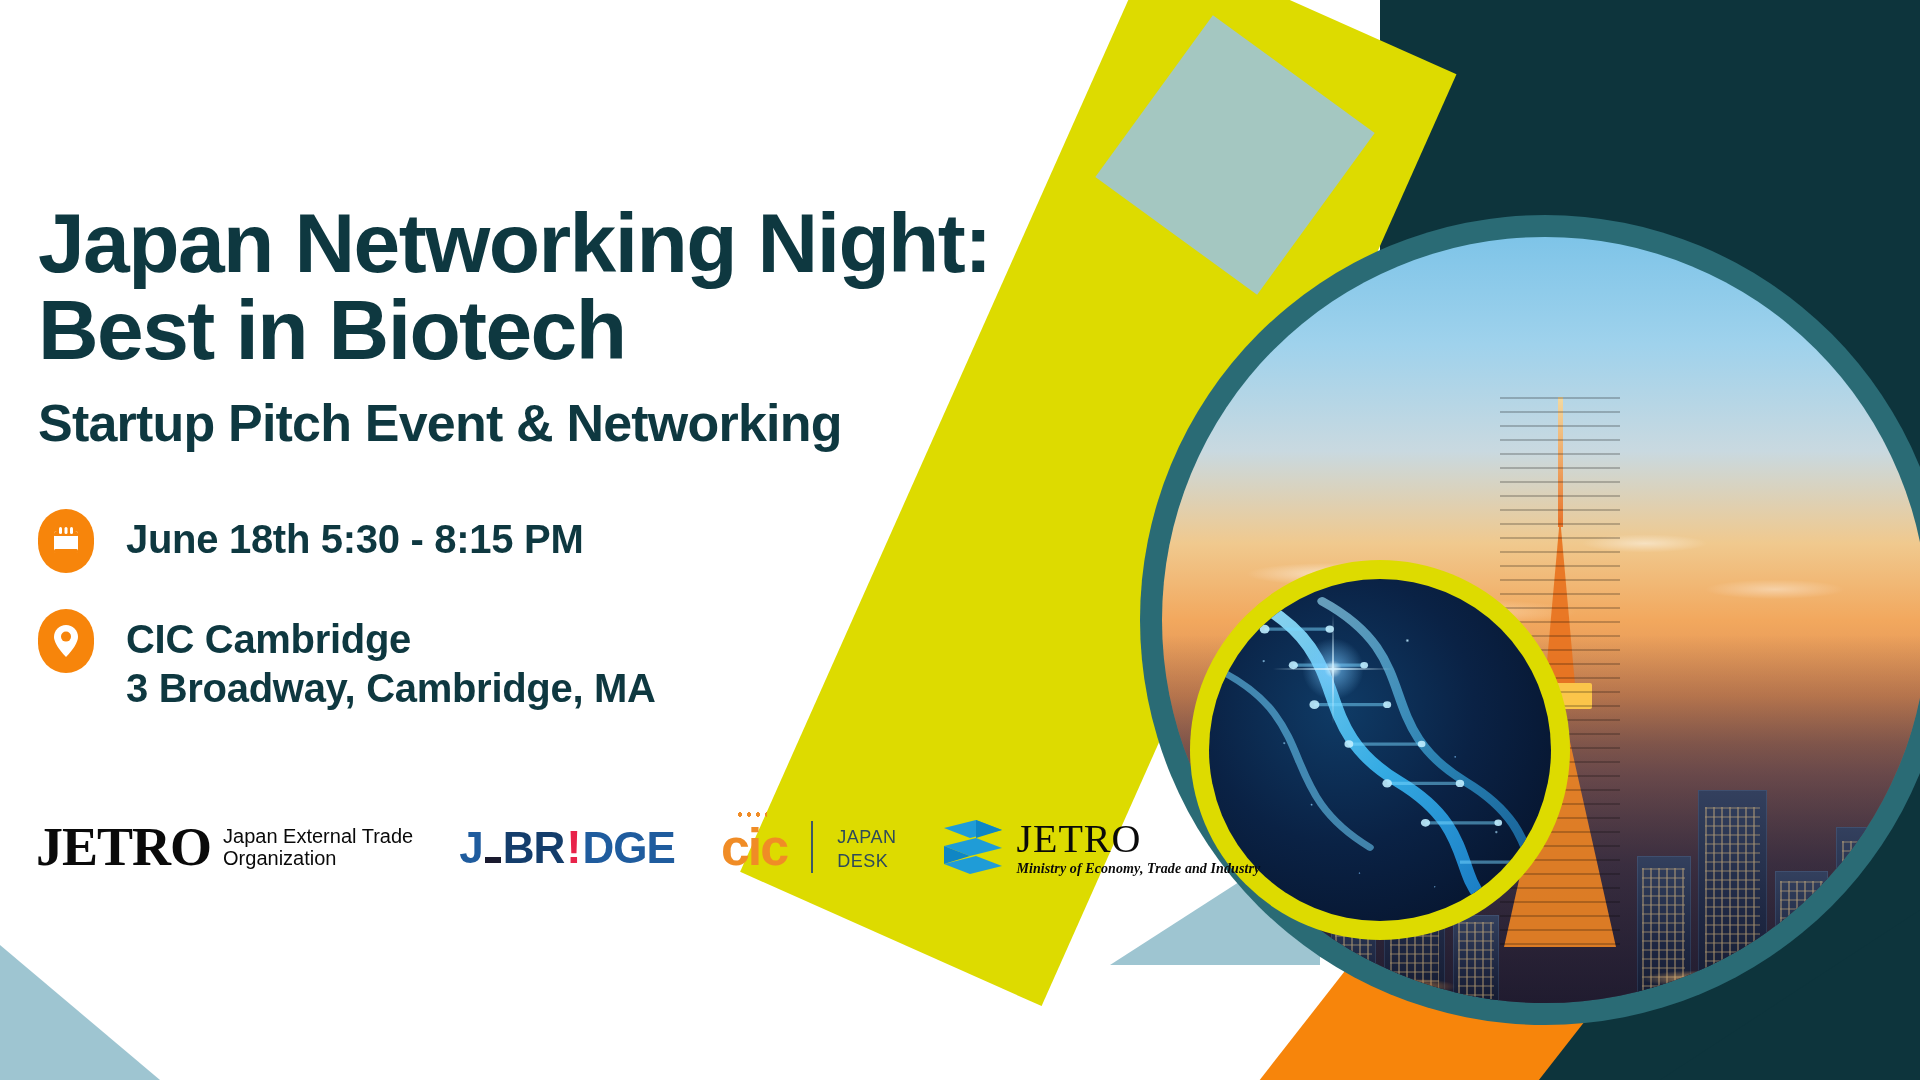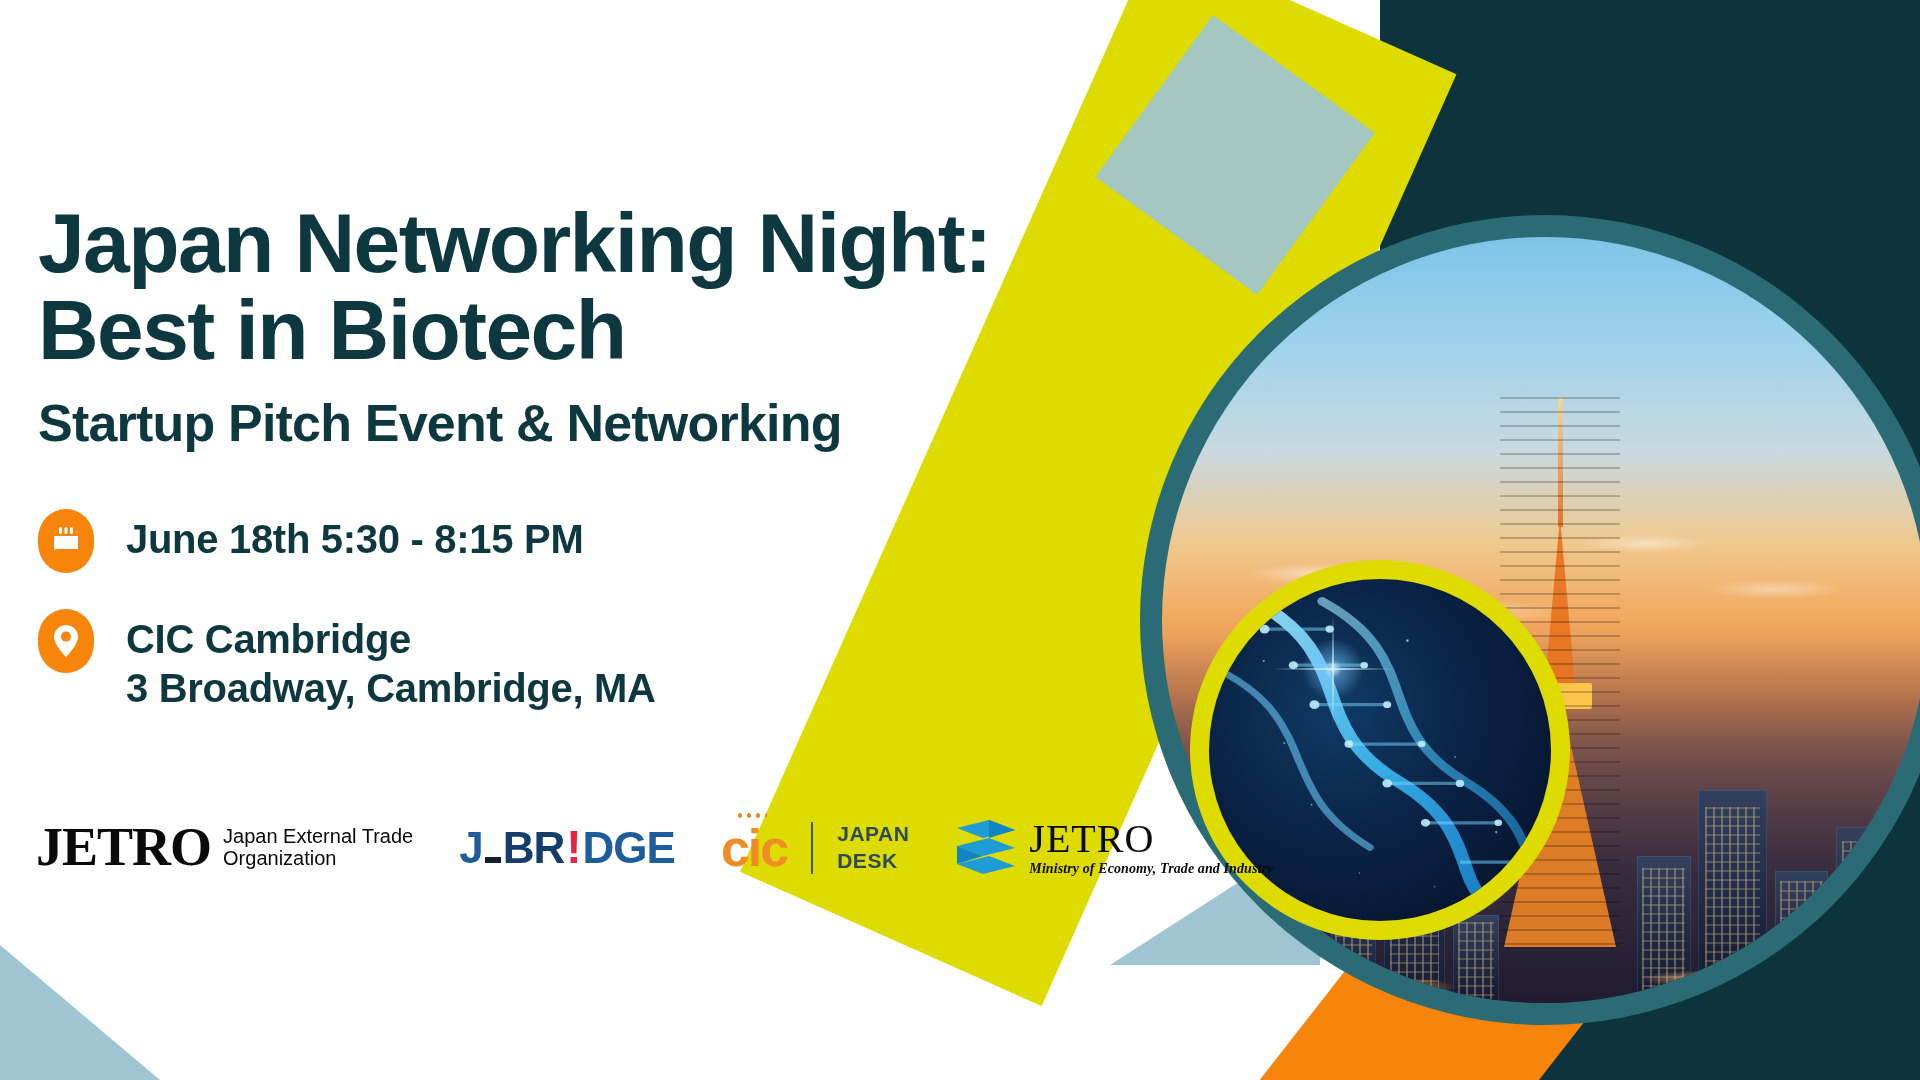--- a/index.html
+++ b/index.html
@@ -361,22 +361,22 @@
     top: -9px; left: 16px;
     width: 30px; height: 5px;
     background-image: radial-gradient(circle 2.2px at 3px 2.5px, #F08C26 100%, transparent),
                       radial-gradient(circle 2.2px at 12px 2.5px, #F08C26 100%, transparent),
                       radial-gradient(circle 2.2px at 21px 2.5px, #F08C26 100%, transparent),
                       radial-gradient(circle 2.2px at 30px 2.5px, #F08C26 100%, transparent);
     background-repeat: no-repeat;
   }
   .cic-divider { width: 2px; height: 52px; background: #3E5866; }
   .cic-japan-desk {
-    font-size: 21px;
-    font-weight: 700;
+    font-size: 18px;
+    font-weight: 400;
     color: #2E4A5A;
     line-height: 1.3;
     letter-spacing: 0.5px;
   }
 
   
   .meti-logo { display: flex; align-items: center; gap: 12px; }
   .meti-mark { width: 62px; height: 62px; }
   .meti-text { line-height: 1; }
   .meti-name {

